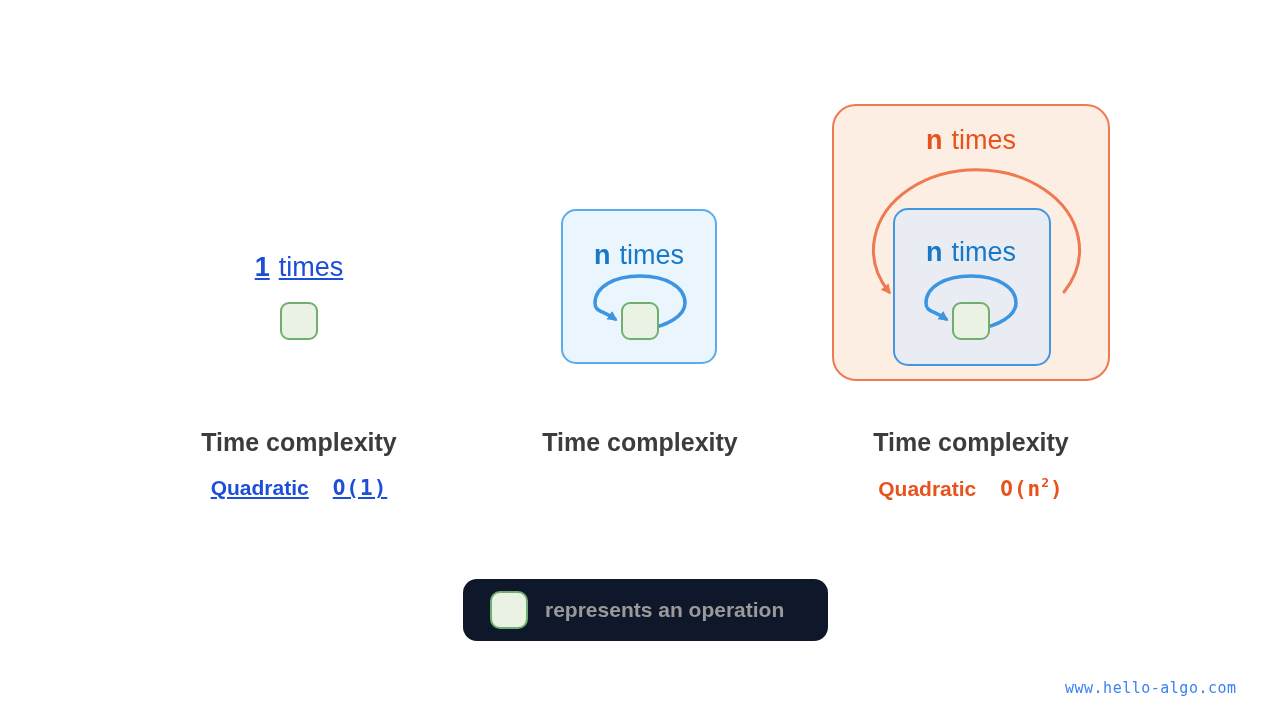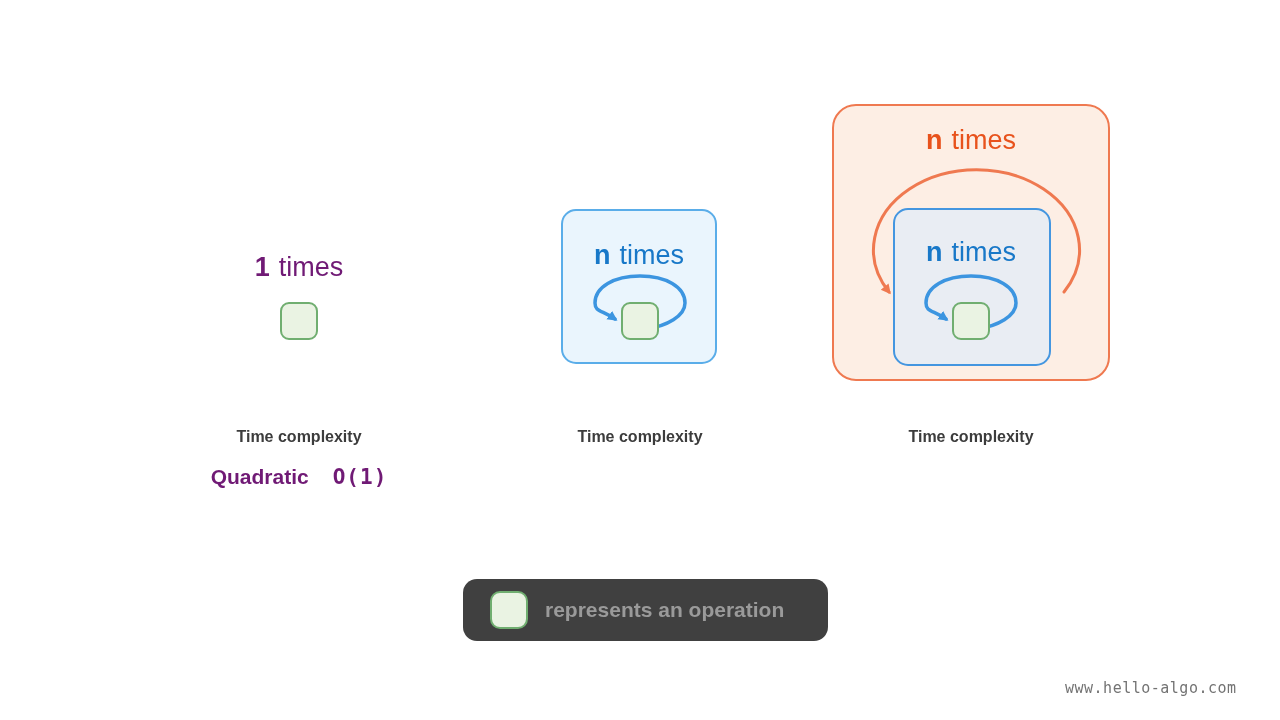--- a/index.html
+++ b/index.html
@@ -14,21 +14,21 @@
   
   .count-label{
     position:absolute;
     width:200px;
     text-align:center;
     font-size:27px;
     font-weight:400;
     white-space:nowrap;
   }
   .count-label b{font-weight:700;margin-right:9px;}
-  .green-t{color:#701a75;}
+  .green-t{color:#1d4ed8;text-decoration:underline;}
   .blue-t{color:#1878c8;}
   .orange-t{color:#e8521c;}
 
   
   .op-square{
     position:absolute;
     width:34px;height:34px;
     background:#eaf3e3;
     border:2px solid #70ae70;
     border-radius:9px;
@@ -55,21 +55,21 @@
   svg.overlay{position:absolute;overflow:visible;}
 
   
   .caption{
     position:absolute;
     top:428px;
     width:200px;
     text-align:center;
   }
   .cap-title{
-    font-size:16px;
+    font-size:25px;
     font-weight:700;
     color:#3c3c3c;
     white-space:nowrap;
   }
   .cap-complexity{
     margin-top:19px;
     font-size:21px;
     font-weight:700;
     white-space:nowrap;
   }
@@ -82,21 +82,21 @@
     font-size:0.62em;
     position:relative;
     top:-1px;
   }
 
   
   .legend{
     position:absolute;
     left:463px;top:579px;
     width:365px;height:62px;
-    background:#404040;
+    background:#0f172a;
     border-radius:14px;
     display:flex;
     align-items:center;
   }
   .legend .op-square{
     position:static;
     margin-left:27px;
     border-radius:10px;
   }
   .legend-text{
@@ -105,21 +105,21 @@
     font-weight:700;
     color:#9a9a9a;
   }
 
   .watermark{
     position:absolute;
     left:1065px;top:679px;
     font-family:"DejaVu Sans Mono", monospace;
     font-size:15px;
     letter-spacing:0.5px;
-    color:#737373;
+    color:#3b82f6;
   }
 </style>
 </head>
 <body>
 
 <div class="canvas">
 
   <div class="count-label green-t" style="left:199px;top:252px;">
     <b>1</b><span>times</span>
   </div>
@@ -173,20 +173,23 @@
       <span>Quadratic</span><span class="mono">O(1)</span>
     </div>
   </div>
 
   <div class="caption" style="left:540px;">
     <div class="cap-title">Time complexity</div>
   </div>
 
   <div class="caption" style="left:871px;">
     <div class="cap-title">Time complexity</div>
+    <div class="cap-complexity orange-t">
+      <span>Quadratic</span><span class="mono"><span>O(n</span><sup>2</sup><span>)</span></span>
+    </div>
   </div>
 
   <div class="legend">
     <div class="op-square"></div>
     <div class="legend-text">represents an operation</div>
   </div>
 
   <div class="watermark">www.hello-algo.com</div>
 
 </div>

